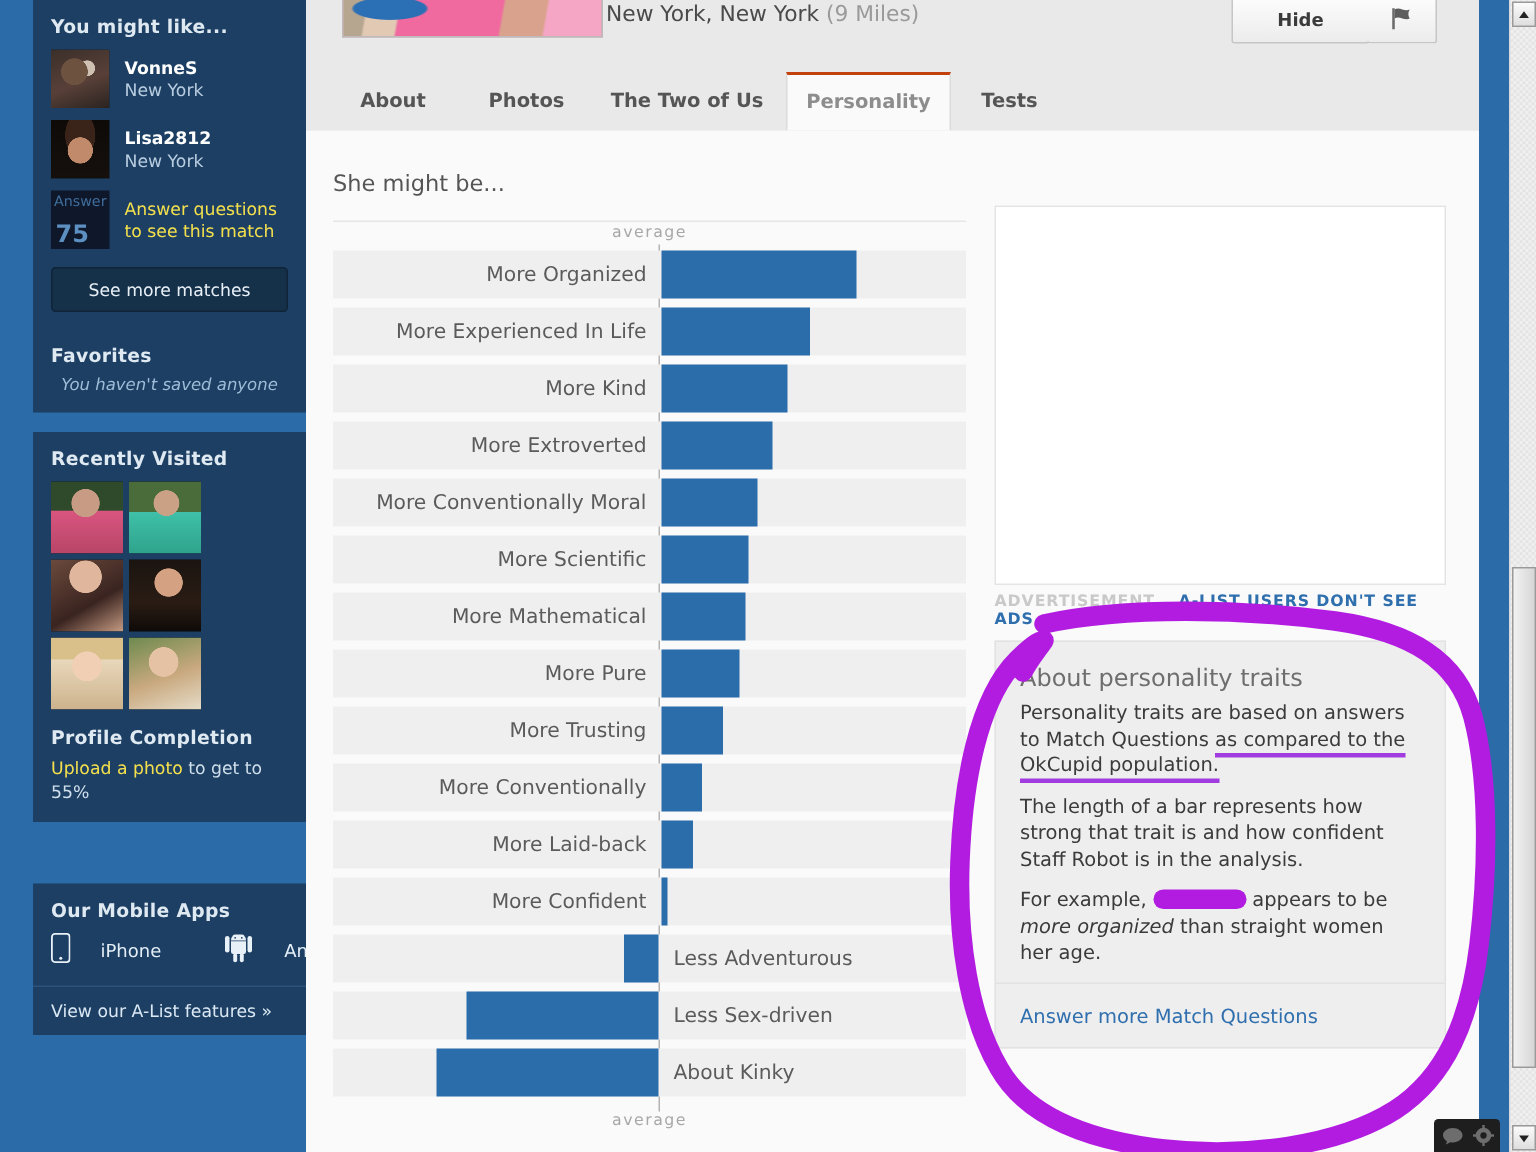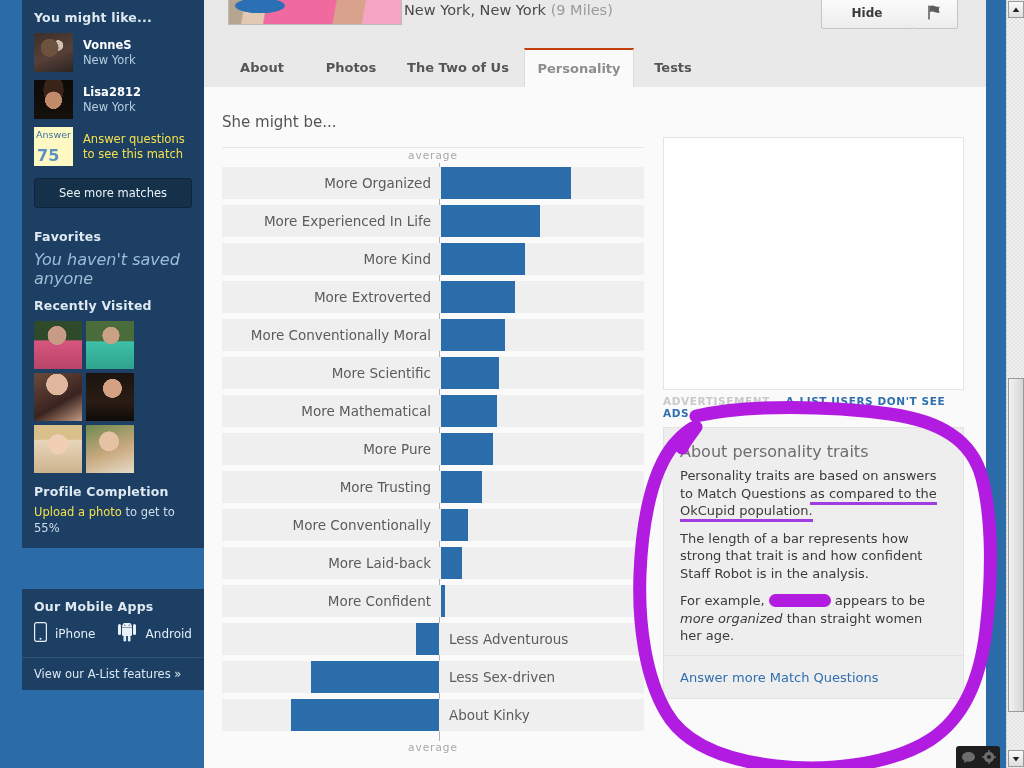--- a/index.html
+++ b/index.html
@@ -25,40 +25,40 @@
   .match-row{display:flex;align-items:center;padding:2px 12px 6px 12px;}
   .match-thumb{
     width:39px;height:39px;flex:0 0 39px;margin-right:10px;
     background:#123;overflow:hidden;position:relative;
   }
   .match-meta{line-height:1.25;}
   .match-name{color:#fff;font-size:11.5px;font-weight:bold;}
   .match-loc{color:#b9cde0;font-size:11.5px;}
   .answer-tile{
     width:39px;height:39px;flex:0 0 39px;margin-right:10px;
-    background:#fef9c3;color:#4d7fb0;position:relative;
+    background:#0f172a;color:#4d7fb0;position:relative;
   }
   .answer-tile .ans-word{font-size:9.5px;position:absolute;top:2px;left:2px;color:#3f6e9d;}
   .answer-tile .ans-num{font-size:16px;font-weight:bold;position:absolute;bottom:1px;left:3px;color:#5d90c2;}
   .answer-link{color:#f4e04d;font-size:11.5px;line-height:1.3;max-width:110px;}
   .btn-dark{
     display:block;margin:6px 12px 12px 12px;
     background:#153049;border:1px solid #0f2438;border-radius:3px;
     color:#e8f0f7;font-size:11.5px;text-align:center;padding:7px 0;
     cursor:pointer;
   }
-  .panel-sub{color:#9fbdd8;font-size:16px;font-style:italic;padding:0 12px 12px 12px;}
+  .panel-sub{color:#9fbdd8;font-size:11px;font-style:italic;padding:0 12px 12px 12px;text-align:center;}
   .thumb-grid{padding:2px 12px 8px 12px;display:flex;flex-wrap:wrap;gap:4px;width:158px;box-sizing:border-box;}
   .thumb-grid .t{width:48px;height:48px;overflow:hidden;background:#0c1a28;position:relative;}
   .progress-wrap{margin:2px 12px 8px 12px;height:22px;background:#14304c;border:1px solid #0e2336;box-sizing:border-box;position:relative;}
   .progress-fill{position:absolute;left:0;top:0;bottom:0;background:#2f7fd1;}
   .progress-label{position:absolute;left:0;top:0;bottom:0;width:50%;display:flex;align-items:center;justify-content:center;color:#fff;font-size:11px;font-weight:bold;}
   .upload-text{color:#cfdeeb;font-size:11.5px;padding:0 12px 12px 12px;line-height:1.35;}
   .upload-text a{color:#f4e04d;text-decoration:none;}
-  .apps-row{display:flex;align-items:center;gap:8px;padding:2px 12px 12px 12px;color:#e4eef7;font-size:12px;}
+  .apps-row{display:flex;align-items:center;gap:20px;padding:2px 12px 12px 12px;color:#e4eef7;font-size:12px;}
   .apps-row .sp{width:12px;}
   .alist{border-top:1px solid #2b547c;color:#dbe8f4;font-size:11.5px;padding:9px 12px 9px 12px;cursor:pointer;}
   .ico{display:inline-block;vertical-align:middle;}
 
   
   #main{
     position:absolute;left:204px;top:0;width:782px;height:768px;
     background:#fff;overflow:hidden;
   }
   #profile-head{

